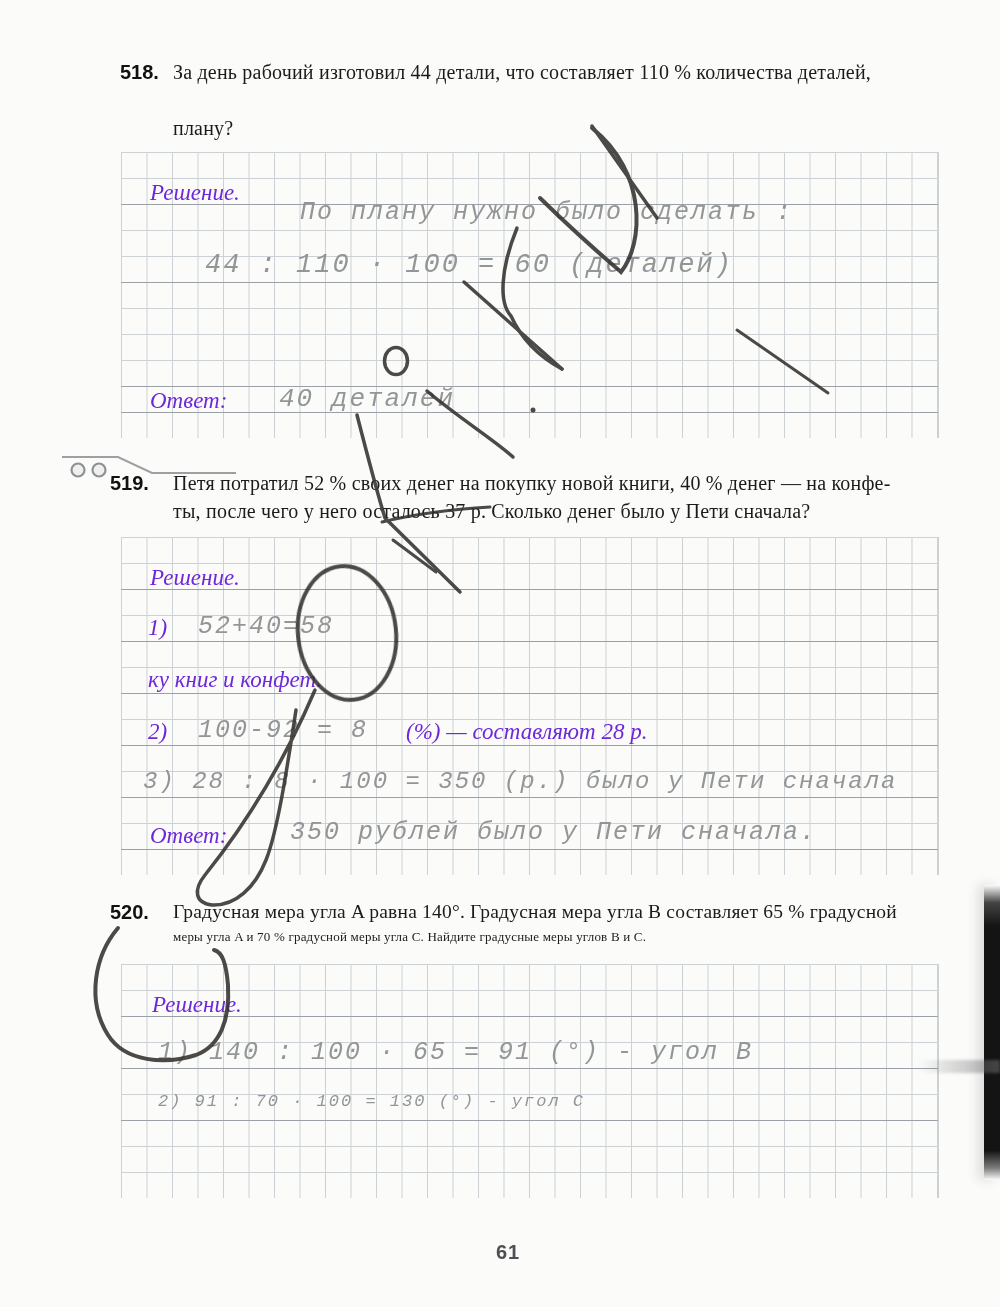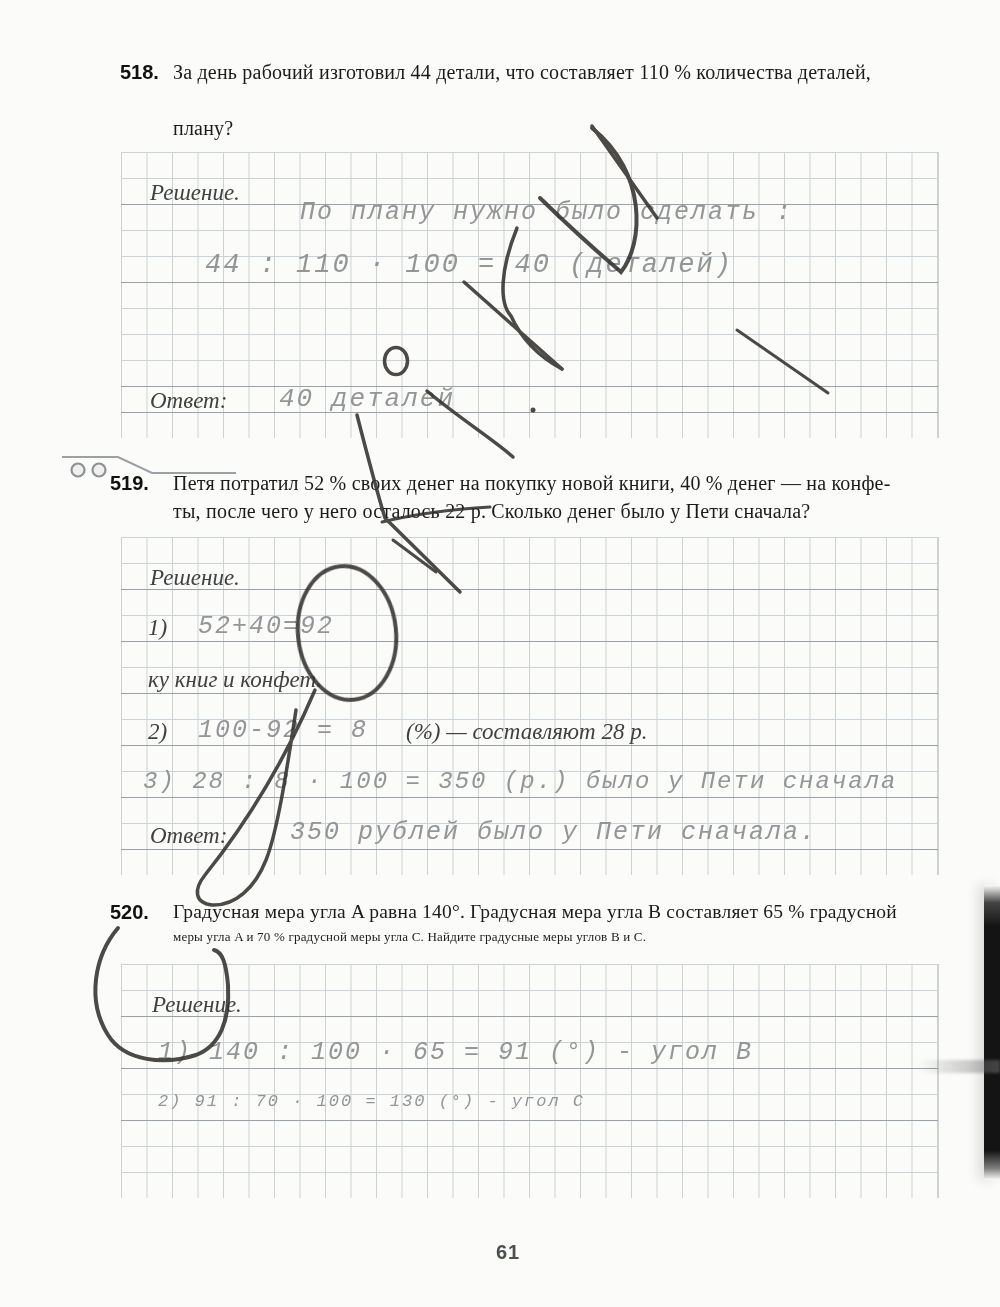--- a/index.html
+++ b/index.html
@@ -3,21 +3,21 @@
 <meta charset="utf-8">
 <style>
   html,body{margin:0;padding:0;background:#e9e9e7;}
   #page{position:relative;width:1000px;height:1307px;background:#fbfbfa;overflow:hidden;
         font-family:"Liberation Serif",serif;}
   
   .stmt{position:absolute;font-size:20px;color:#1b1b1b;white-space:nowrap;letter-spacing:.2px;}
   .pnum{position:absolute;font-family:"Liberation Sans",sans-serif;font-weight:bold;
         font-size:20px;color:#111;}
   
-  .lbl{position:absolute;font-style:italic;font-size:23px;color:#404040;white-space:nowrap;}
+  .lbl{position:absolute;font-style:italic;font-size:23px;color:#6d28d9;white-space:nowrap;}
   
   .hw{position:absolute;font-family:Liberation Mono, monospace;font-style:italic;
       color:#8e9092;white-space:nowrap;letter-spacing:2px;opacity:.95;text-align:right;}
   
   .grid{position:absolute;left:121px;width:817px;
         background-image:linear-gradient(to right,#ccd1d5 1px,transparent 1px),
                          linear-gradient(to bottom,#ccd1d5 1px,transparent 1px);
         border-right:1px solid #ccd1d5;}
   .rule{position:absolute;left:0;width:100%;height:1px;background:#9aa0a5;}
   .svg-overlay{position:absolute;left:0;top:0;pointer-events:none;}
@@ -55,38 +55,38 @@
     <div class="rule" style="top:104px"></div>
     <div class="rule" style="top:156px"></div>
   </div>
 
   <div class="pnum" style="left:120px;top:61px">518.</div>
   <div class="stmt" style="left:173px;top:61px">За день рабочий изготовил 44 детали, что составляет 110 % количества деталей,</div>
   <div class="stmt" style="left:173px;top:117px">плану?</div>
 
   <div class="lbl" style="left:150px;top:180px">Решение.</div>
   <div class="hw" style="left:300px;top:198px;font-size:25px">По плану нужно было сделать :</div>
-  <div class="hw" style="left:205px;top:250px;font-size:27px">44 : 110 · 100 = 40 (деталей)</div>
+  <div class="hw" style="left:205px;top:250px;font-size:27px">44 : 110 · 100 = 60 (деталей)</div>
   <div class="lbl" style="left:150px;top:388px">Ответ:</div>
   <div class="hw" style="left:279px;top:384px;font-size:26px">40 деталей</div>
 
   <svg class="svg-overlay" width="260" height="60" style="left:0;top:440px">
     <path d="M62,17 L118,17 L152,33 L236,33" fill="none" stroke="#9aa0a3" stroke-width="2"></path>
     <circle cx="78" cy="30" r="6.5" fill="#efefee" stroke="#8d9194" stroke-width="2.2"></circle>
     <circle cx="99" cy="30" r="6.5" fill="#efefee" stroke="#8d9194" stroke-width="2.2"></circle>
   </svg>
 
   <div class="pnum" style="left:110px;top:472px">519.</div>
   <div class="stmt" style="left:173px;top:472px">Петя потратил 52 % своих денег на покупку новой книги, 40 % денег — на конфе-</div>
-  <div class="stmt" style="left:173px;top:500px">ты, после чего у него осталось 22 р. Сколько денег было у Пети сначала?</div>
+  <div class="stmt" style="left:173px;top:500px">ты, после чего у него осталось 37 р. Сколько денег было у Пети сначала?</div>
 
   <div class="lbl" style="left:150px;top:565px">Решение.</div>
 
   <div class="lbl" style="left:148px;top:615px">1)</div>
-  <div class="hw" style="left:198px;top:612px;font-size:25px">52+40=92</div>
+  <div class="hw" style="left:198px;top:612px;font-size:25px">52+40=58</div>
   <div class="lbl" style="left:148px;top:667px">ку книг и конфет.</div>
 
   <div class="lbl" style="left:148px;top:719px">2)</div>
   <div class="hw" style="left:198px;top:716px;font-size:25px">100-92 = 8</div>
   <div class="lbl" style="left:406px;top:719px">(%) — составляют 28 р.</div>
 
   <div class="hw" style="left:143px;top:768px;font-size:24px">3) 28 : 8 · 100 = 350 (р.)   было у Пети сначала</div>
 
   <div class="lbl" style="left:150px;top:823px">Ответ:</div>
   <div class="hw" style="left:290px;top:818px;font-size:25px">350 рублей было у Пети сначала.</div>

